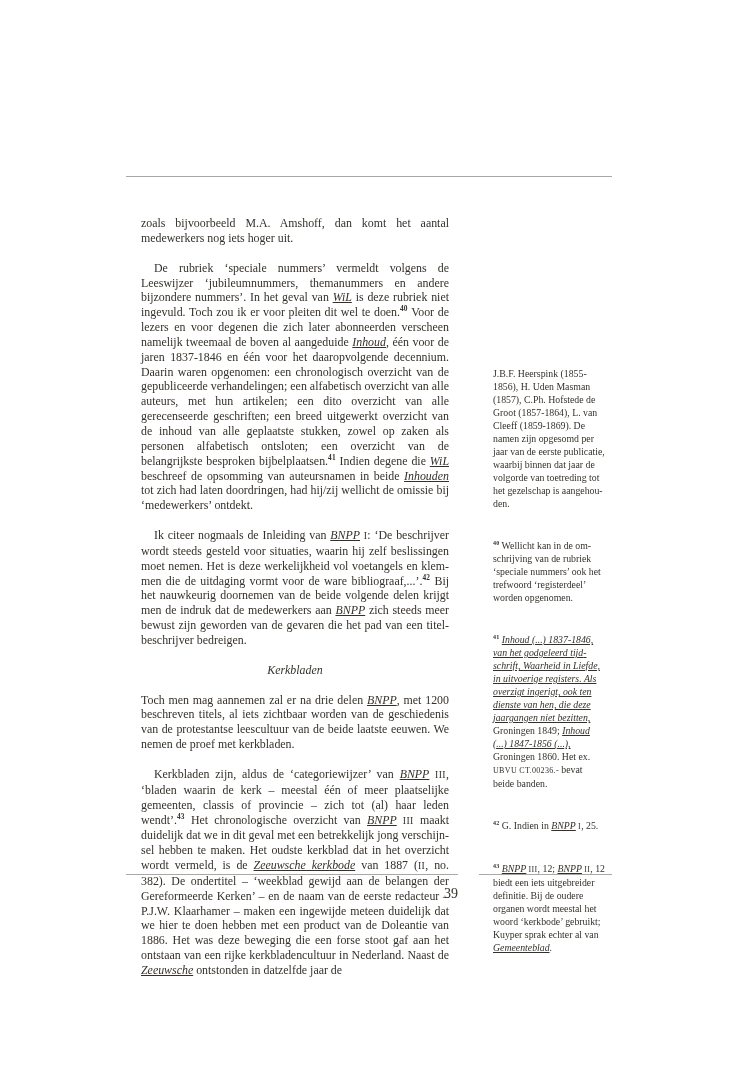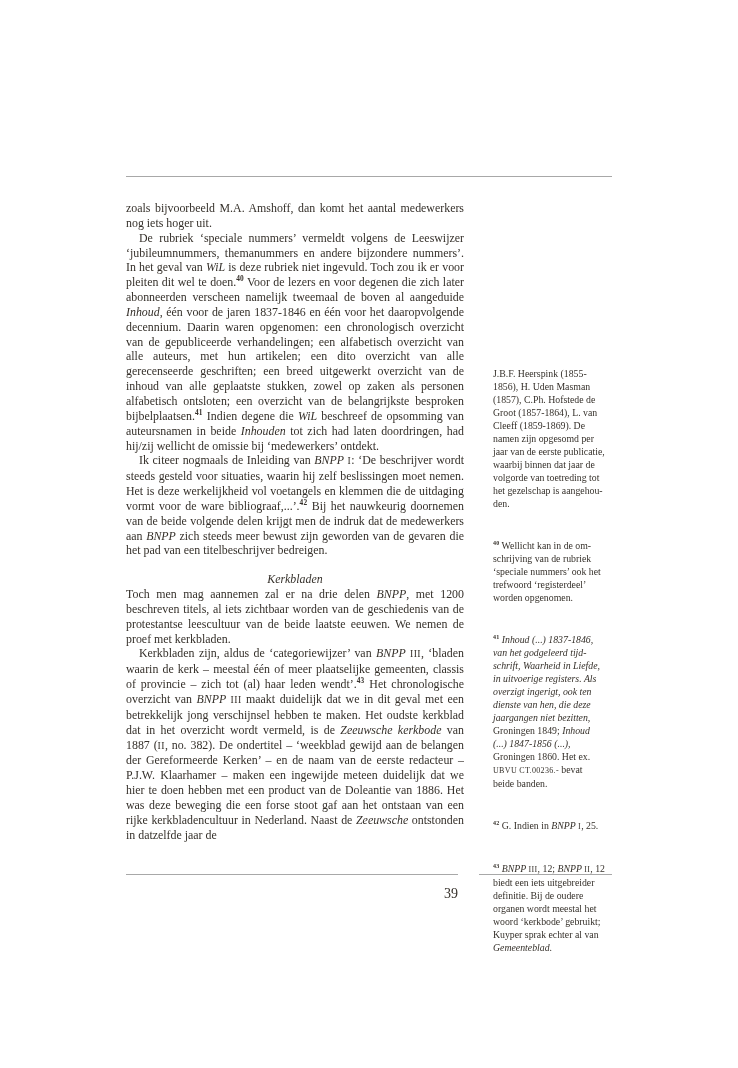--- a/index.html
+++ b/index.html
@@ -27,21 +27,21 @@
   #main-col {
     position: absolute;
     left: 126px;
     top: 201px;
     width: 338px;
     font-size: 11.9px;
     line-height: 14.85px;
     text-align: justify;
     hyphens: manual;
   }
-  #main-col p { margin: 0; }
+  #main-col p { margin: 15px; }
   #main-col p.indent { text-indent: 13px; }
   #main-col p.heading {
     margin-top: 14px;
     font-style: italic;
     text-align: center;
   }
 
   #margin-col {
     position: absolute;
     left: 483px;
@@ -50,21 +50,21 @@
     font-size: 9.8px;
     line-height: 13px;
     text-align: left;
     display: flex;
     flex-direction: column;
     gap: 9px;
     hyphens: manual;
   }
   #margin-col p { margin: 10px; }
 
-  .it { font-style: italic; }
+  .it { font-style: italic; text-decoration: underline; }
   .sc { font-size: 0.82em; letter-spacing: 0.04em; }
   sup {
     font-size: 0.62em;
     line-height: 0;
     vertical-align: super;
     letter-spacing: 0.02em;
     font-weight: bold;
   }
 
   #page-num {

